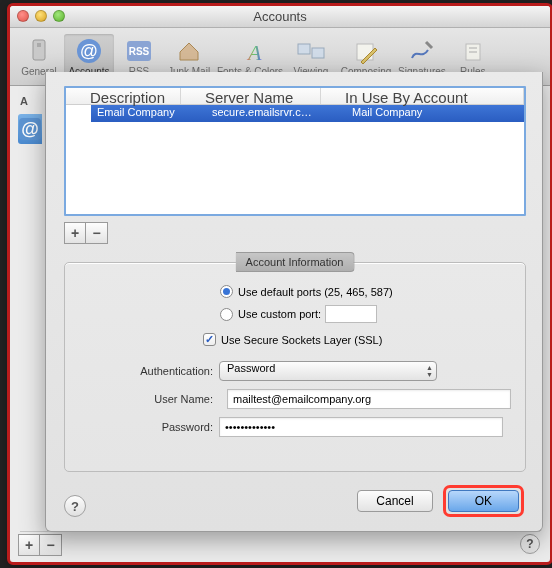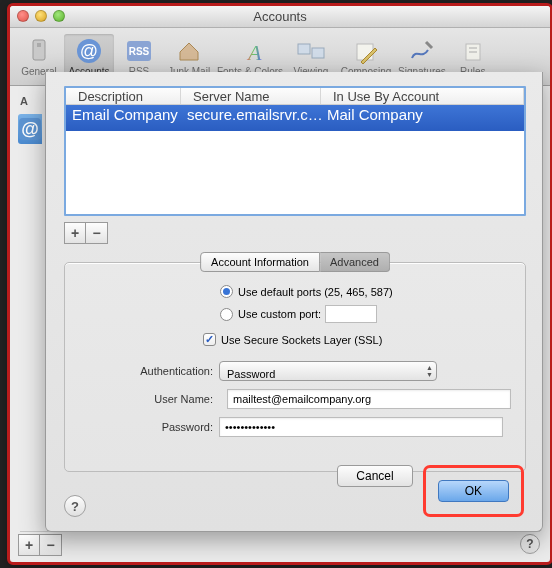--- a/index.html
+++ b/index.html
@@ -78,22 +78,22 @@
     border: 1px solid #9a9a9a;
     border-top: none;
     border-radius: 0 0 6px 6px;
     box-shadow: 0 8px 24px rgba(0,0,0,0.35);
   }
   .serverlist {
     position: absolute; left: 18px; top: 14px; width: 462px; height: 130px;
     background: #fff; border: 2px solid #7aa9e0; border-radius: 1px;
   }
   .sl-head { display:flex; background: linear-gradient(#fdfdfd,#efefef); border-bottom:1px solid #cfcfcf; height:17px; }
-  .sl-head div { padding: 1px 12px; border-right:1px solid #d7d7d7; color:#444; font-size:13px;}
-  .sl-row { display:flex; height:26px; background: linear-gradient(#3e75d6,#2a5dc1); color:#fff; font-size:15px;}
+  .sl-head div { padding: 1px 24px; border-right:1px solid #d7d7d7; color:#444; font-size:15px;}
+  .sl-row { display:flex; height:17px; background: linear-gradient(#3e75d6,#2a5dc1); color:#fff; font-size:11px;margin-left:25px;}
   .sl-row div { padding:1px 6px; overflow:hidden; white-space:nowrap; }
   .addremove { position:absolute; left:18px; top:150px; display:flex; }
   .sqbtn {
     width:22px; height:22px; background: linear-gradient(#fdfdfd,#e3e3e3);
     border:1px solid #9a9a9a; display:flex; align-items:center; justify-content:center;
     color:#555; font-size:14px; font-weight:bold;
   }
   .sqbtn + .sqbtn { border-left:none; }
   .panel {
     position:absolute; left:18px; top:190px; width:462px; height:210px;
@@ -114,39 +114,39 @@
   .radio-row { left: 155px; }
   .radio { width:13px; height:13px; border-radius:50%; border:1px solid #8a8a8a; background:#fff; margin-right:5px; display:flex; align-items:center; justify-content:center;}
   .radio.sel::after{ content:""; width:7px; height:7px; border-radius:50%; background:#3874d6;}
   .cb { width:13px; height:13px; border:1px solid #8a8a8a; border-radius:3px; background:linear-gradient(#fff,#eee); margin-right:5px; display:flex; align-items:center; justify-content:center; color:#2a5dc1; font-size:11px; font-weight:bold;}
   .portinput { width:52px; height:18px; border:1px solid #bcbcbc; background:#fff; margin-left:4px;}
   .label { text-align:right; color:#333; }
   .txtinput { height:20px; border:1px solid #bcbcbc; background:#fff; padding:0 5px; font-size:11px; box-shadow: inset 0 1px 2px rgba(0,0,0,0.08);}
   .popup {
     height:20px; border:1px solid #9a9a9a; border-radius:4px;
     background: linear-gradient(#fdfdfd,#e3e3e3);
-    display:flex; align-items:flex-end; padding:0 18px 0 7px; position:relative; font-size:11px;
+    display:flex; align-items:flex-start; padding:0 18px 0 7px; position:relative; font-size:11px;
   }
   .popup .arrows { position:absolute; right:3px; top:2px; font-size:7px; line-height:7px; color:#555;}
   .helpbtn {
     position:absolute; left:18px; bottom:14px;
     width:22px; height:22px; border-radius:50%;
     background: linear-gradient(#fdfdfd,#e0e0e0);
     border:1px solid #a0a0a0; display:flex; align-items:center; justify-content:center;
     color:#555; font-size:13px; font-weight:bold;
   }
-  .btnrow { position:absolute; right:18px; bottom:14px; display:flex; gap:10px; align-items:flex-start;}
+  .btnrow { position:absolute; right:18px; bottom:14px; display:flex; gap:10px; align-items:center;}
   .pushbtn {
     height:22px; padding:0 18px;
     border:1px solid #9a9a9a; border-radius:4px;
     background: linear-gradient(#fdfdfd,#e3e3e3);
     display:flex; align-items:center; font-size:12px;
   }
   .pushbtn.default { background: linear-gradient(#b7d7fb,#6aa7ea); border-color:#4078c0;}
-  .highlight-red { border:3px solid #ff3b30; border-radius:7px; padding:12px;}
+  .highlight-red { border:3px solid #ff3b30; border-radius:7px; padding:2px;}
   .bottom-addrem { position:absolute; left:8px; bottom:6px; display:flex;}
   .bottom-help {
     position:absolute; right:10px; bottom:8px;
     width:20px; height:20px; border-radius:50%;
     background: linear-gradient(#fdfdfd,#e0e0e0);
     border:1px solid #a0a0a0; display:flex; align-items:center; justify-content:center;
     color:#555; font-size:12px; font-weight:bold;
   }
   .faint-line { position:absolute; left:10px; bottom:30px; right:10px; height:1px; background:#c7c7c7;}
 </style>
@@ -284,21 +284,20 @@
     </div>
 
     <div class="addremove">
       <div class="sqbtn">+</div>
       <div class="sqbtn">−</div>
     </div>
 
     <div class="panel">
       <div class="segtabs">
         <div>Account Information</div>
-        <div>Advanced</div>
       </div>
 
       <div class="radio-row" style="top:22px">
         <div class="radio sel"></div>
         <span>Use default ports (25, 465, 587)</span>
       </div>
       <div class="radio-row" style="top:42px">
         <div class="radio"></div>
         <span>Use custom port:</span>
         <div class="portinput"></div>

